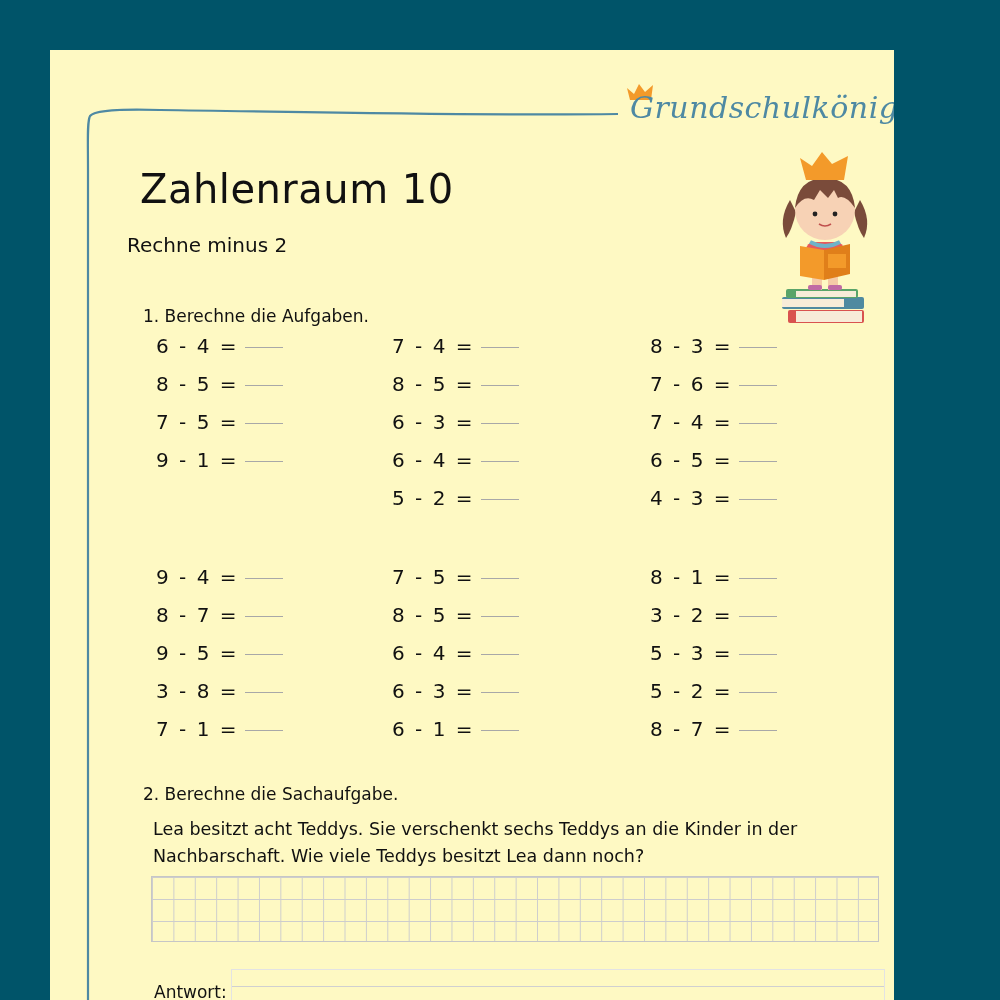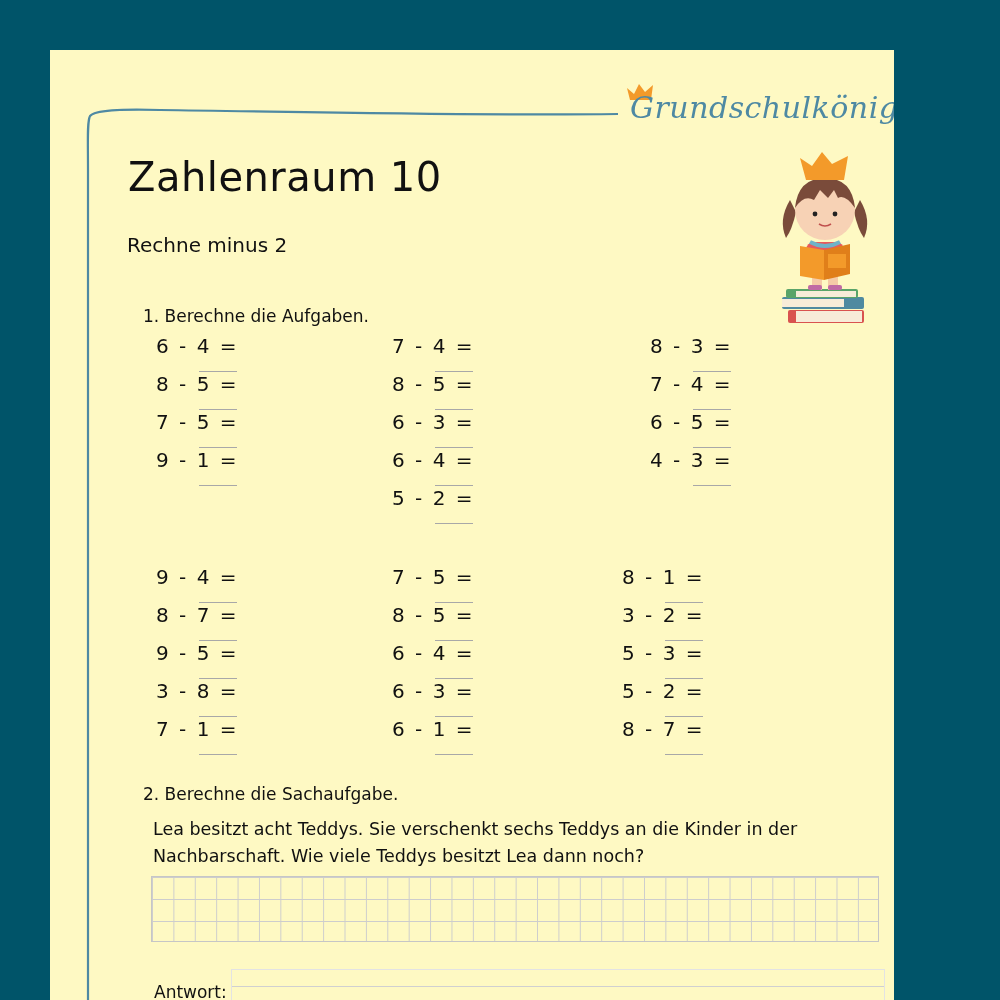--- a/index.html
+++ b/index.html
@@ -21,36 +21,36 @@
       position: absolute; left: 580px; top: 40px;
       font-family: "DejaVu Serif", serif;
       font-size: 30px; color: #4e89a3;
       letter-spacing: 0.5px;
       font-style: italic;
     }
     .logo-crown { position: absolute; left: 576px; top: 32px; }
     .title {
       position: absolute; left: 78px; top: 104px;
       font-size: 40px; font-weight: normal; letter-spacing: 0.5px;
-      margin: 0;
+      margin: 12px;
     }
     .subtitle {
       position: absolute; left: 77px; top: 183px;
       font-size: 20px; margin: 0;
     }
     .task-heading {
       position: absolute; left: 77px;
       font-size: 17px; margin: 16px;
     }
     .girl { position: absolute; left: 720px; top: 100px; }
     .col { position: absolute; }
     .eq {
       height: 38px; line-height: 38px;
       font-size: 20px; white-space: nowrap;
-      display: flex; align-items: flex-end; flex-direction: column;
+      display: flex; align-items: flex-start;
     }
     .eq .expr { display: inline-block; word-spacing: 4px; }
     .eq .blank {
       display: inline-block; width: 38px; height: 14px;
       border-bottom: 1.5px solid #a8a8a8; margin-left: 8px;
       margin-top: 6px;
     }
     .story {
       position: absolute; left: 103px; top: 766px;
       font-size: 17.5px; line-height: 27px; width: 680px; margin: 0;
@@ -169,20 +169,24 @@
         <span class="expr">5 - 2 =</span>
         <span class="blank"></span>
       </div>
   </div>
   <div class="col" style="left:600px; top:277px;">
     <div class="eq">
         <span class="expr">8 - 3 =</span>
         <span class="blank"></span>
       </div>
     <div class="eq">
+        <span class="expr">7 - 6 =</span>
+        <span class="blank"></span>
+      </div>
+    <div class="eq">
         <span class="expr">7 - 4 =</span>
         <span class="blank"></span>
       </div>
     <div class="eq">
         <span class="expr">6 - 5 =</span>
         <span class="blank"></span>
       </div>
     <div class="eq">
         <span class="expr">4 - 3 =</span>
         <span class="blank"></span>
@@ -226,21 +230,21 @@
       </div>
     <div class="eq">
         <span class="expr">6 - 3 =</span>
         <span class="blank"></span>
       </div>
     <div class="eq">
         <span class="expr">6 - 1 =</span>
         <span class="blank"></span>
       </div>
   </div>
-  <div class="col" style="left:572px; top:508px;">
+  <div class="col" style="left:600px; top:508px;">
     <div class="eq">
         <span class="expr">8 - 1 =</span>
         <span class="blank"></span>
       </div>
     <div class="eq">
         <span class="expr">3 - 2 =</span>
         <span class="blank"></span>
       </div>
     <div class="eq">
         <span class="expr">5 - 3 =</span>

